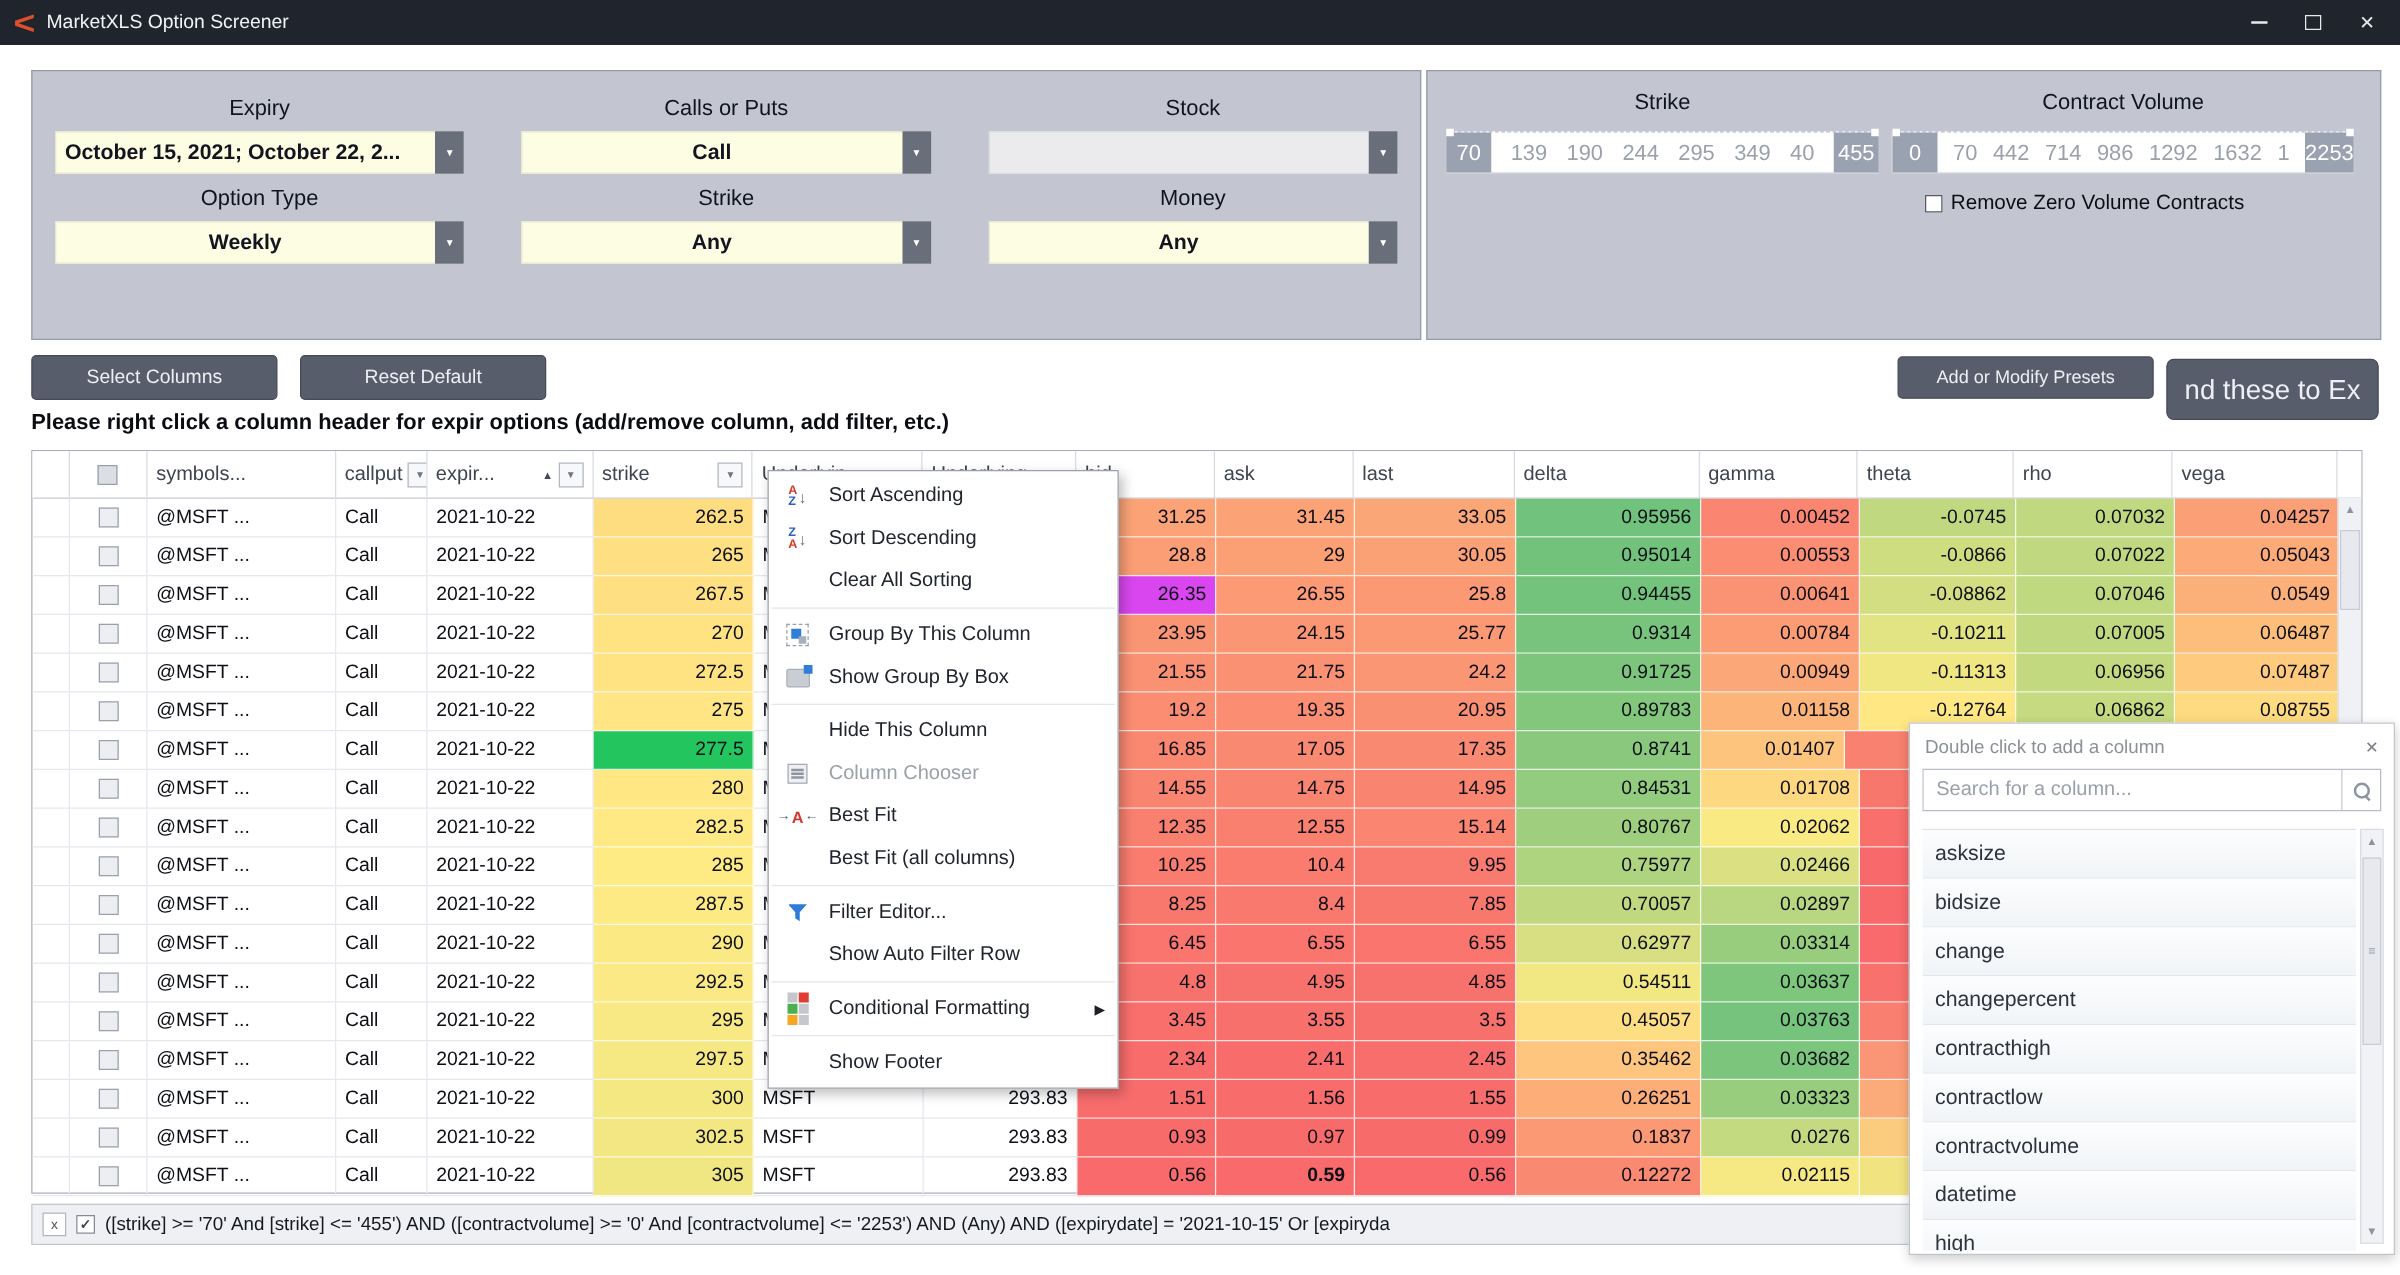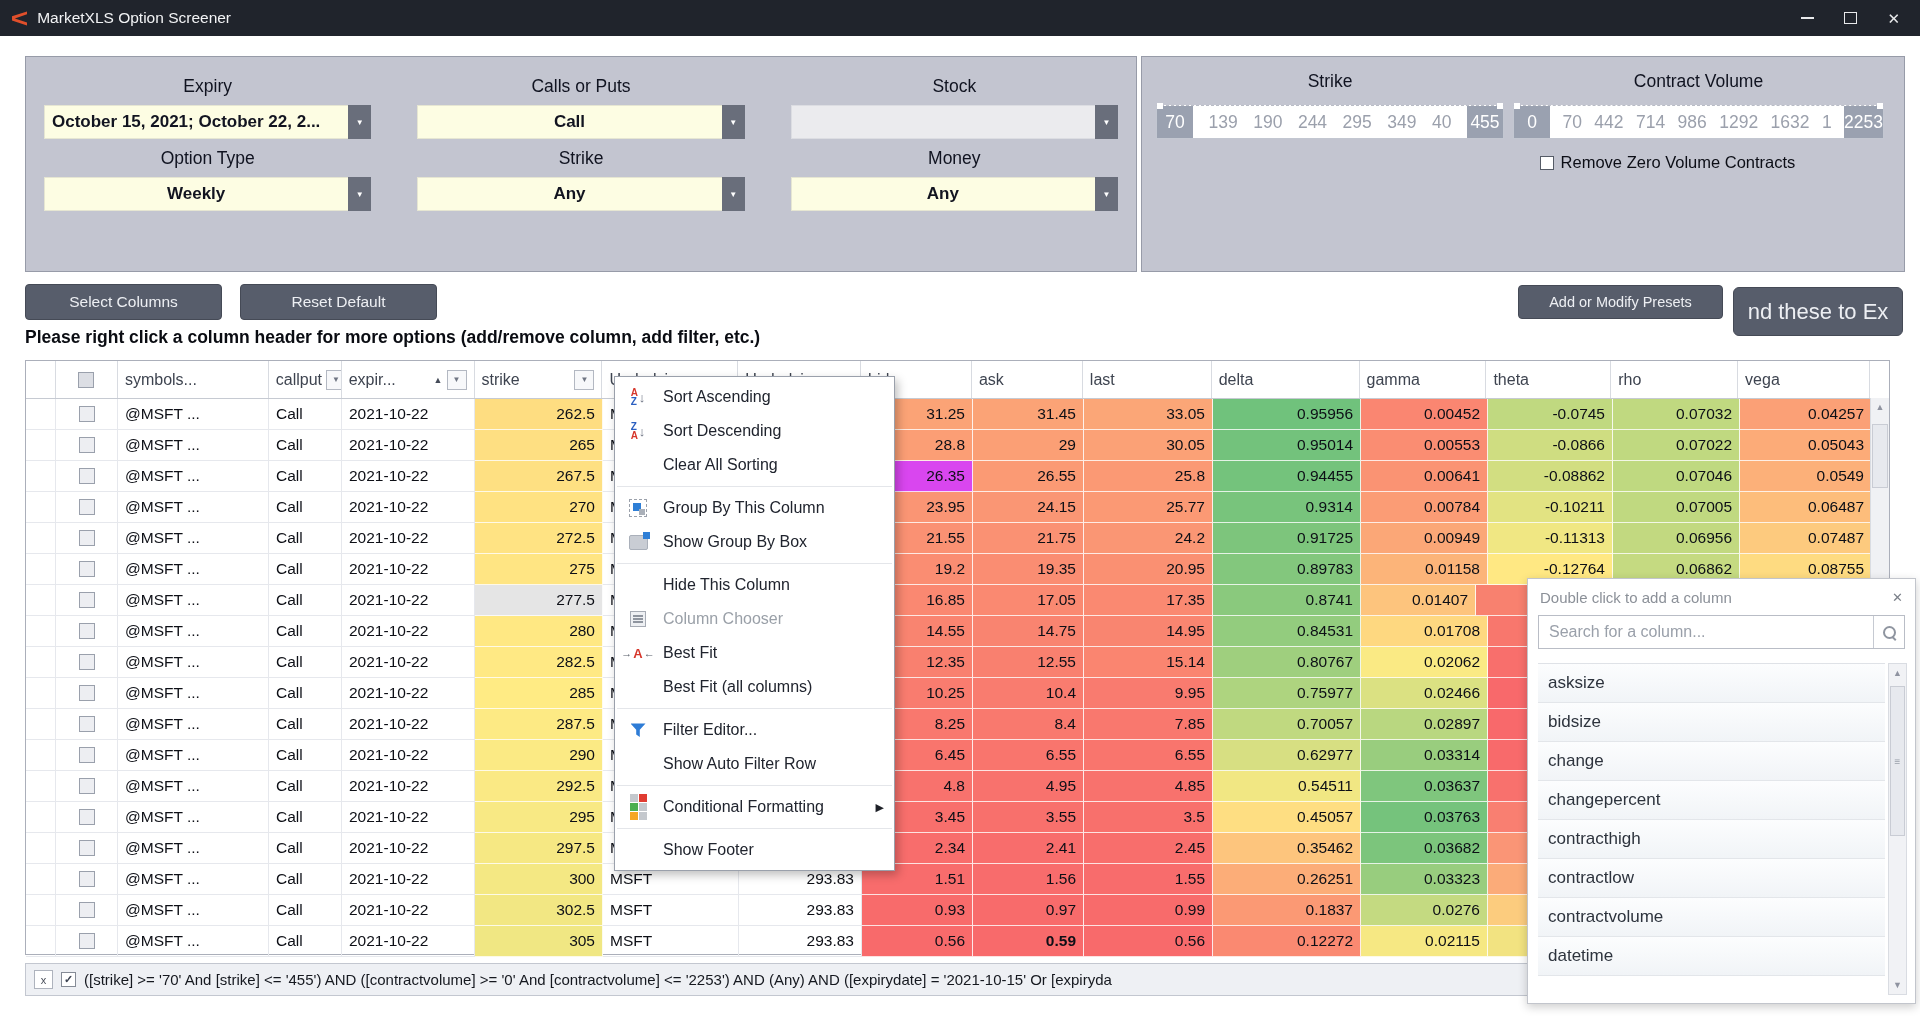--- a/index.html
+++ b/index.html
@@ -207,21 +207,21 @@
       <span class="cbox"></span>
       <span>Remove Zero Volume Contracts</span>
     </div>
   </div>
 
   <div class="btn" style="left:25px;top:284px;width:197px;height:36px">Select Columns</div>
   <div class="btn" style="left:240px;top:284px;width:197px;height:36px">Reset Default</div>
   <div class="btn" style="left:1518px;top:285px;width:205px;height:34px;font-size:14.5px">Add or Modify Presets</div>
   <div class="btn" style="left:1733px;top:287px;width:170px;height:49px;font-size:22px;border-radius:6px">nd these to Ex</div>
 
-  <div class="hint">Please right click a column header for more options (add/remove column, add filter, etc.)</div>
+  <div class="hint">Please right click a column header for expir options (add/remove column, add filter, etc.)</div>
 
   <div class="table">
     <div class="thead" id="thead">
         <div class="th" style="width: 30px;"></div>
         <div class="th" style="width: 62px;">
           <div class="rcb hcb"></div>
         </div>
         <div class="th" style="width: 151px;">
           <span>symbols...</span>
         </div>
@@ -398,21 +398,21 @@
           <div class="td right heat" style="width: 132px; background: rgb(254, 219, 129);">0.08755</div>
         </div>
         <div class="tr">
           <div class="td" style="width: 30px;"></div>
           <div class="td" style="width: 62px;">
             <div class="rcb"></div>
           </div>
           <div class="td" style="width: 151px;">@MSFT ...</div>
           <div class="td" style="width: 73px;">Call</div>
           <div class="td" style="width: 133px;">2021-10-22</div>
-          <div class="td right heat" style="width: 128px; background: #e5e5e5;">277.5</div>
+          <div class="td right heat" style="width: 128px; background: #22c55e;">277.5</div>
           <div class="td" style="width: 136px;">MSFT</div>
           <div class="td right" style="width: 123px;">293.83</div>
           <div class="td right heat" style="width: 111px; background: rgb(250, 136, 113);">16.85</div>
           <div class="td right heat" style="width: 111px; background: rgb(250, 137, 113);">17.05</div>
           <div class="td right heat" style="width: 129px; background: rgb(250, 137, 113);">17.35</div>
           <div class="td right heat" style="width: 148px; background: rgb(138, 201, 125);">0.8741</div>
           <div class="td right heat" style="width: 115px; background: rgb(253, 196, 125);">0.01407</div>
           <div class="td right heat" style="width: 125px; background: rgb(248, 129, 111);"></div>
           <div class="td right" style="width: 127px;"></div>
           <div class="td right" style="width: 132px;"></div>
@@ -760,20 +760,21 @@
     </div>
     <div class="chlist" id="chlist">
         <div class="chitem">asksize</div>
         <div class="chitem">bidsize</div>
         <div class="chitem">change</div>
         <div class="chitem">changepercent</div>
         <div class="chitem">contracthigh</div>
         <div class="chitem">contractlow</div>
         <div class="chitem">contractvolume</div>
         <div class="chitem">datetime</div>
+        <div class="chitem">high</div>
       </div>
     <div class="chscroll">
       <div class="sarrow">▲</div>
       <div class="sthumb" style="top:22px;height:150px">≡</div>
       <div class="sarrow" style="position:absolute;bottom:0;left:0;right:0">▼</div>
     </div>
   </div>
 
 </div>
 

